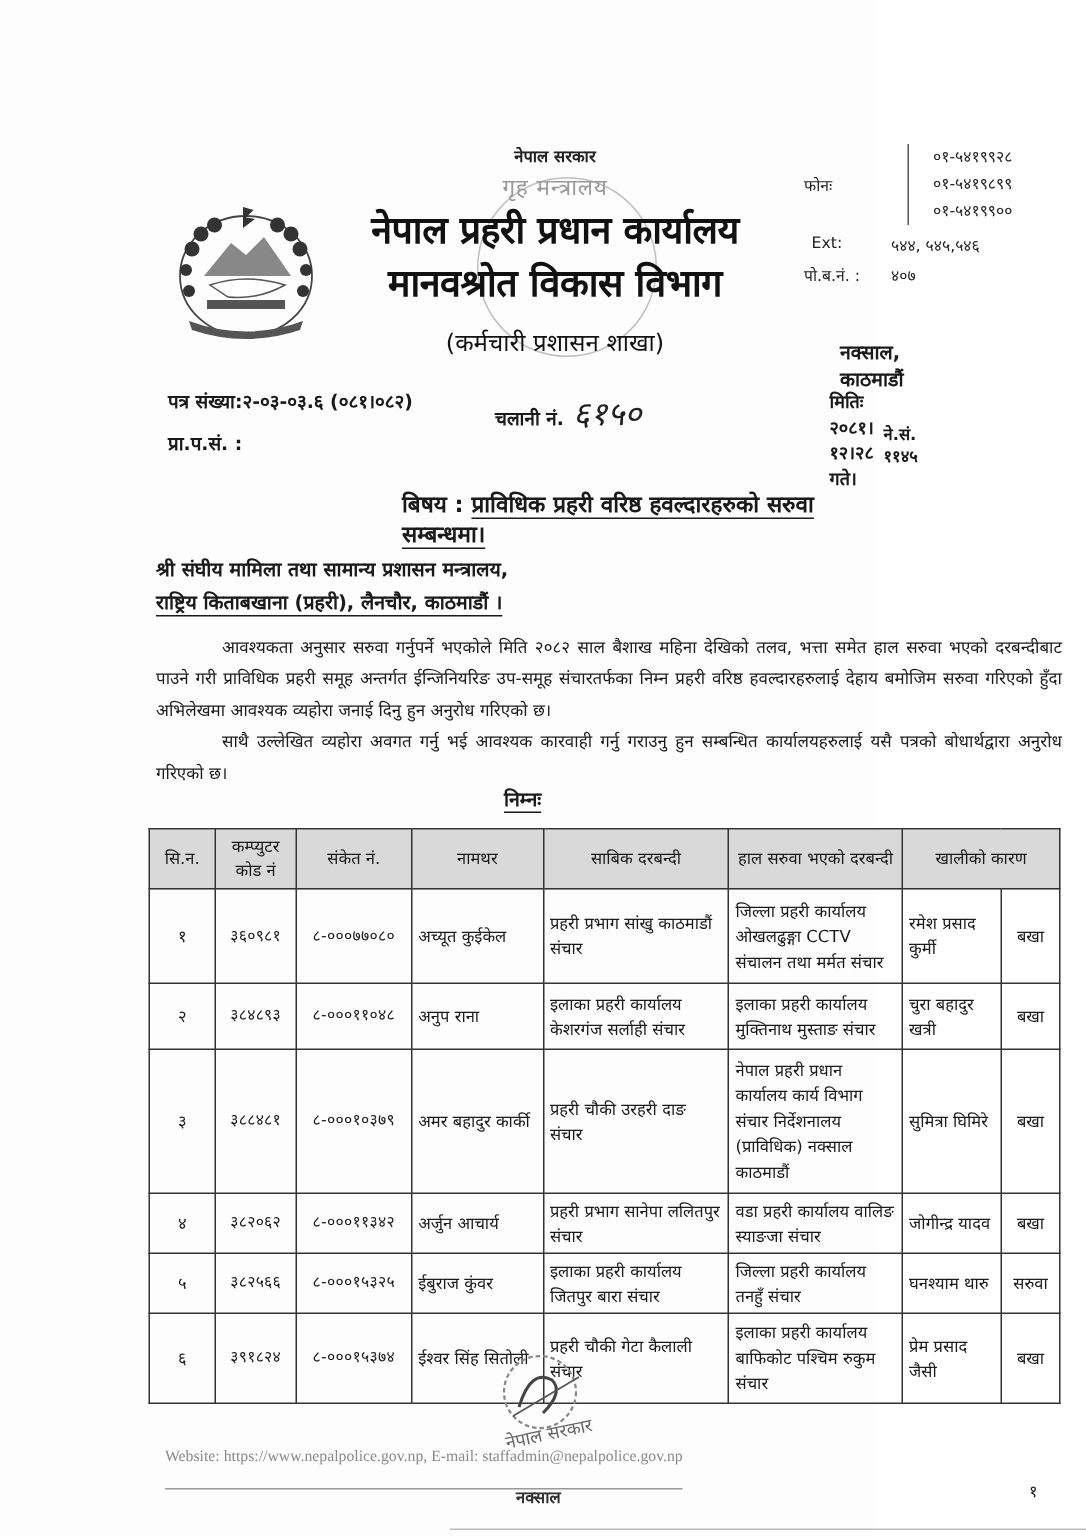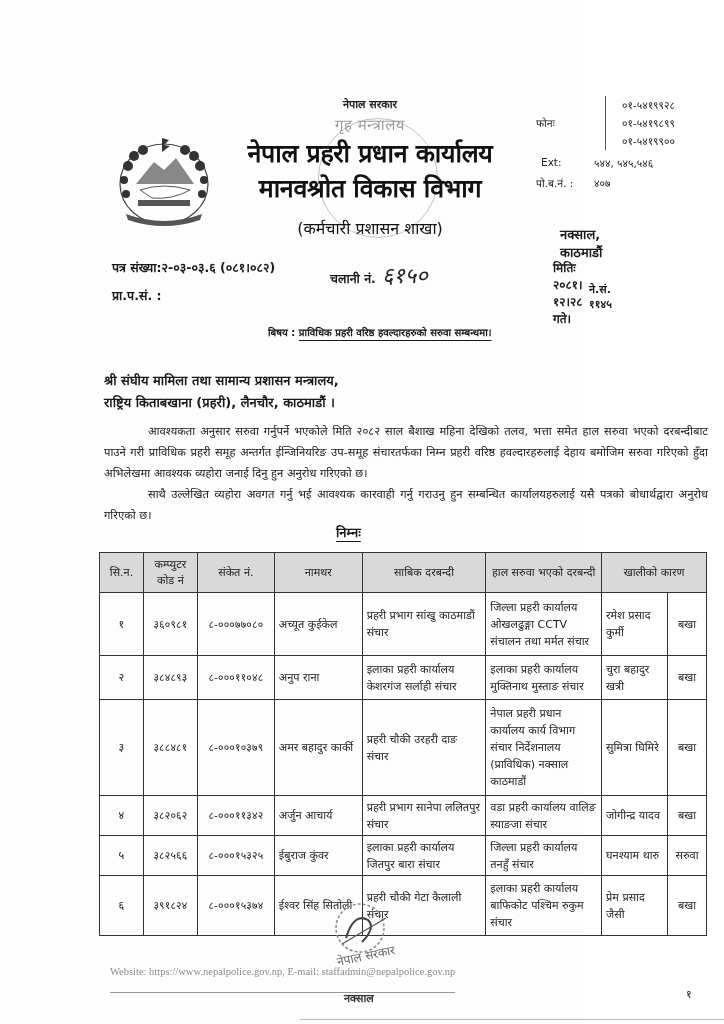--- a/index.html
+++ b/index.html
@@ -29,25 +29,25 @@
     .address { position: absolute; left: 560px; top: 225px; font-size: 13px; font-weight: bold; }
 
     .refline { position: absolute; top: 259px; font-size: 12.5px; font-weight: bold; }
     .ref-no { left: 112px; }
     .dispatch { left: 330px; }
     .dispatch .hand { font-family: "DejaVu Serif", serif; font-style: italic; font-weight: normal; font-size: 22px; margin-left: 6px; color: #222; }
     .date { left: 553px; font-size: 12px; }
     .nepsam { position: absolute; left: 589px; top: 281px; font-size: 11px; font-weight: bold; }
     .prapas { position: absolute; left: 112px; top: 287px; font-size: 12.5px; font-weight: bold; }
 
-    .subject { position: absolute; left: 268px; top: 325px; font-size: 10px; font-weight: bold; }
+    .subject { position: absolute; left: 268px; top: 325px; font-size: 15px; font-weight: bold; }
     .subject .u { text-decoration: underline; text-underline-offset: 4px; }
 
     .addressee { position: absolute; left: 104px; top: 370px; font-size: 13px; font-weight: bold; line-height: 22px; }
-    .addressee .l2 { text-underline-offset: 4px; }
+    .addressee .l2 { text-decoration: underline; text-underline-offset: 4px; }
 
     .para { position: absolute; left: 104px; width: 604px; font-size: 11.3px; line-height: 21px; text-align: justify; }
     .para1 { top: 421px; text-indent: 44px; }
     .para2 { top: 484px; text-indent: 44px; }
 
     .nimna { position: absolute; left: 336px; top: 523px; font-size: 13px; font-weight: bold; text-decoration: underline; text-underline-offset: 4px; }
 
     
     table.list { position: absolute; left: 99px; top: 552px; width: 608px; border-collapse: collapse; font-size: 11px; }
     table.list th, table.list td { border: 1px solid #333; padding: 2px 4px; vertical-align: middle; }

